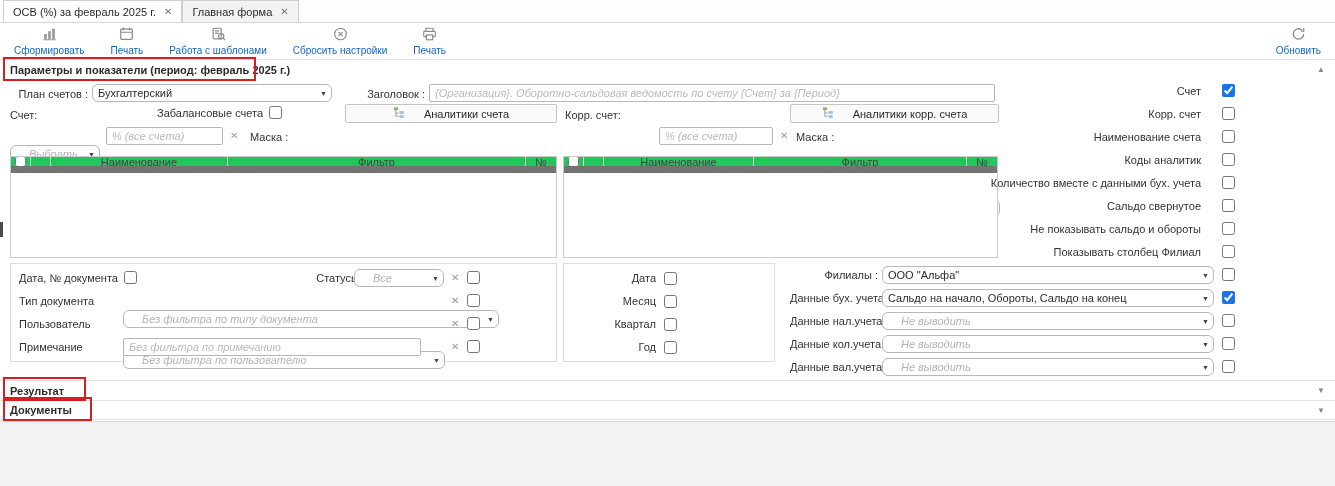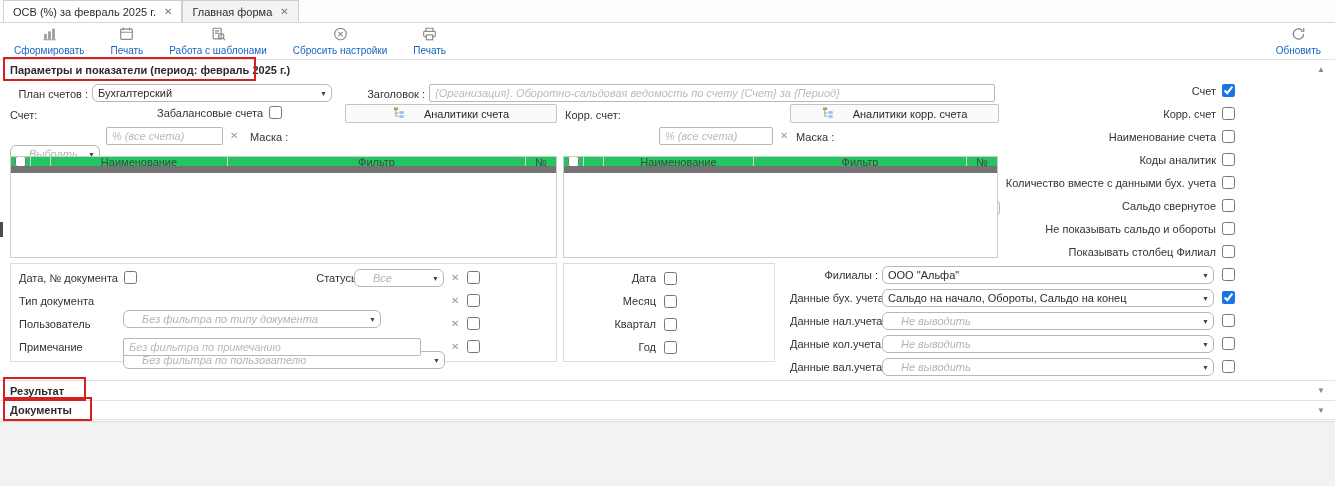--- a/index.html
+++ b/index.html
@@ -53,21 +53,21 @@
                  border-right:1px solid #d7d7d7; color:#444; overflow:hidden; white-space:nowrap; }
   .tbl-head .c:last-child { border-right:none; }
   .tbl-head input[type=checkbox]{ width:11px; height:11px; }
   
   .gbox { position:absolute; top:263px; height:99px; background:#fff; border:1px solid #dcdcdc; }
   .dp-row { position:absolute; display:flex; align-items:center; height:23px; width:448px; }
   .dp-lbl { width:88px; text-align:right; white-space:nowrap; flex:0 0 auto; }
   .dp-sel { width:332px; margin-left:4px; flex:0 0 auto; }
   .dp-row input { margin-left:8px; }
   .opt-col { position:absolute; left:990px; top:79px; width:245px; }
-  .opt-row { display:flex; align-items:center; justify-content:flex-end; gap:6px; height:23px; }
+  .opt-row { display:flex; align-items:center; justify-content:flex-end; gap:21px; height:23px; }
   .grp-row { position:absolute; display:flex; align-items:center; gap:8px; height:18px; }
   .grp-row .lbl { width:92px; text-align:right; }
   
   .redbox { position:absolute; border:2px solid #d6201f; pointer-events:none; z-index:9; }
   .bottom-gray { position:absolute; top:421px; left:0; right:0; bottom:0;
                  background:#f2f2f2; border-top:1px solid #d9d9d9; }
   .edge-marker { position:absolute; left:0; top:222px; width:3px; height:15px; background:#4b4b4b; }
 </style>
 </head>
 <body>
@@ -275,21 +275,21 @@
     <input type="checkbox" class="pos" style="left: 113px; top: 7px;">
     <span class="pos lbl r" style="left:276px; top:8px; width:78px;">Статусы :</span>
     <div class="sel pos" style="left:343px; top:5px; width:90px;">
       <span class="val ph">Все</span>
       <span class="caret">▼</span>
     </div>
     <span class="clear pos" style="left:440px; top:9px;">✕</span>
     <input type="checkbox" class="pos" style="left: 456px; top: 7px;">
 
     <span class="pos lbl" style="left:8px; top:31px;">Тип документа</span>
-    <div class="sel pos" style="left:112px; top:28px; width:258px;">
+    <div class="sel pos" style="left:112px; top:28px; width:376px;">
       <span class="val ph">Без фильтра по типу документа</span>
       <span class="caret">▼</span>
     </div>
     <span class="clear pos" style="left:440px; top:32px;">✕</span>
     <input type="checkbox" class="pos" style="left: 456px; top: 30px;">
 
     <span class="pos lbl" style="left:8px; top:54px;">Пользователь</span>
     <div class="sel pos" style="left:112px; top:51px; width:322px;">
       <span class="val ph">Без фильтра по пользователю</span>
       <span class="caret">▼</span>

